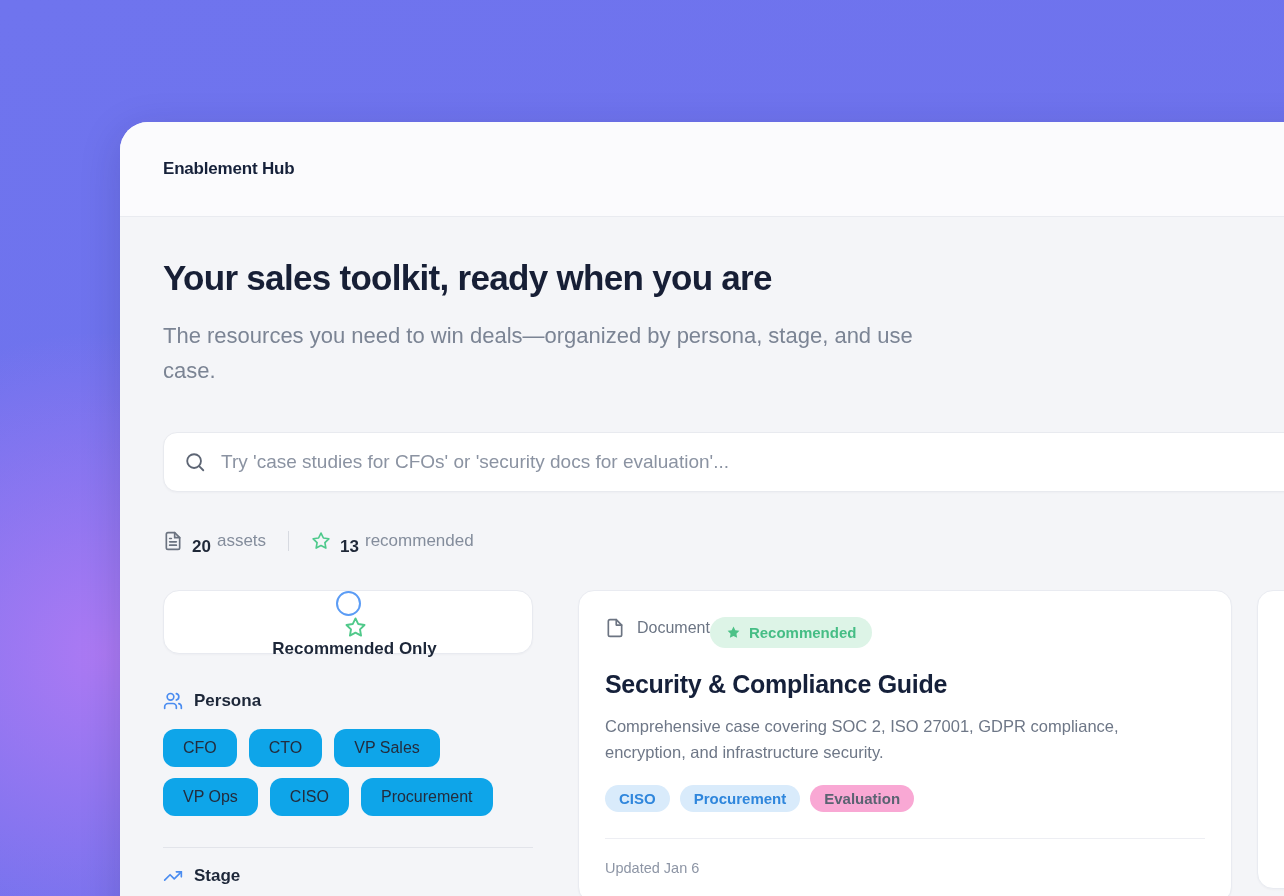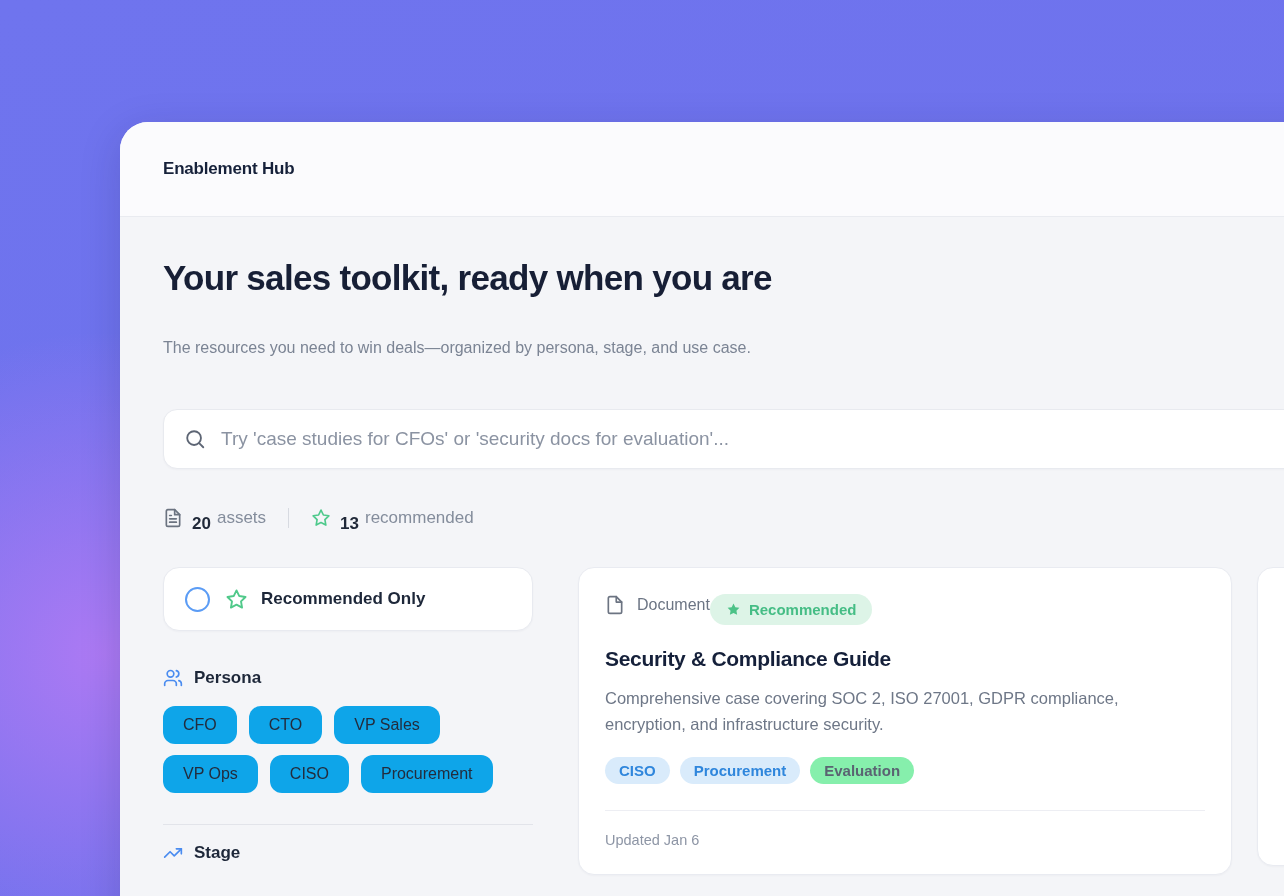--- a/index.html
+++ b/index.html
@@ -34,22 +34,22 @@
     font-size: 17px; font-weight: 700; color: #16213a;
     letter-spacing: -0.2px;
   }
   .panel-main { padding: 41px 0 0 43px; }
 
   .hero-title {
     font-size: 35px; font-weight: 800; color: #171f36;
     letter-spacing: -0.7px;
   }
   .hero-subtitle {
-    margin-top: 32px;
-    font-size: 16px; color: #7b8494;
+    margin-top: 20px;
+    font-size: 22px; color: #7b8494;
     line-height: 35px;
     max-width: 770px;
   }
 
   .search-bar {
     margin-top: 44px;
     height: 60px;
     width: 1230px;
     background: #ffffff;
     border: 1px solid #e8eaef;
@@ -85,20 +85,21 @@
   .sidebar { width: 370px; flex: none; }
   .filter-card {
     height: 64px;
     background: #ffffff;
     border: 1px solid #e8eaf0;
     border-radius: 16px;
     display: flex; align-items: center;
     padding: 0 21px;
     cursor: pointer;
     box-shadow: 0 1px 2px rgba(20,30,60,0.03);
+    flex-direction: column;
   }
   .radio-circle {
     width: 25px; height: 25px; border-radius: 50%;
     border: 2px solid #5b9cf5; background: #fff; flex: none;
   }
   .filter-card svg { width: 23px; height: 23px; color: #50c98a; margin-left: 15px; flex: none; }
   .filter-card-label { margin-left: 13px; font-size: 17px; font-weight: 600; color: #1d2739; }
 
   .section-header { display: flex; align-items: center; gap: 11px; }
   .section-header svg { width: 20px; height: 20px; color: #4a8cf0; }
@@ -137,30 +138,30 @@
   .card-type svg { width: 20px; height: 22px; color: #6c7482; }
   .card-type-label { font-size: 16px; color: #6c7584; }
   .badge {
     display: flex; align-items: center; gap: 8px;
     background: #ddf4e7;
     border-radius: 999px;
     padding: 7px 16px;
   }
   .badge svg { width: 15px; height: 15px; fill: #4cc287; }
   .badge-label { font-size: 15px; font-weight: 600; color: #45bd85; }
-  .card-title { margin-top: 22px; font-size: 21px; font-weight: 700; color: #15203a; letter-spacing: -0.3px; }
+  .card-title { margin-top: 22px; font-size: 25px; font-weight: 700; color: #15203a; letter-spacing: -0.3px; }
   .card-desc { margin-top: 14px; font-size: 16.5px; color: #6e7787; line-height: 26px; max-width: 590px; }
   .tags-row { margin-top: 20px; display: flex; gap: 10px; }
   .tag {
     padding: 5px 14px; border-radius: 999px;
     font-size: 15px; font-weight: 600;
     white-space: nowrap;
   }
   .tag-blue { background: #d9ebfb; color: #2f86dc; }
-  .tag-gray { background: #86efac; color: #5a6372; }
+  .tag-gray { background: #f9a8d4; color: #5a6372; }
   .card-divider { margin-top: 26px; height: 1px; background: #edeef3; border: none; }
   .card-footer { margin-top: 21px; font-size: 14.5px; color: #8d95a5; }
 
   
   .asset-card.partial { width: 400px; height: 299px; position: relative; }
 </style>
 </head>
 <body>
 
 <div class="panel">

